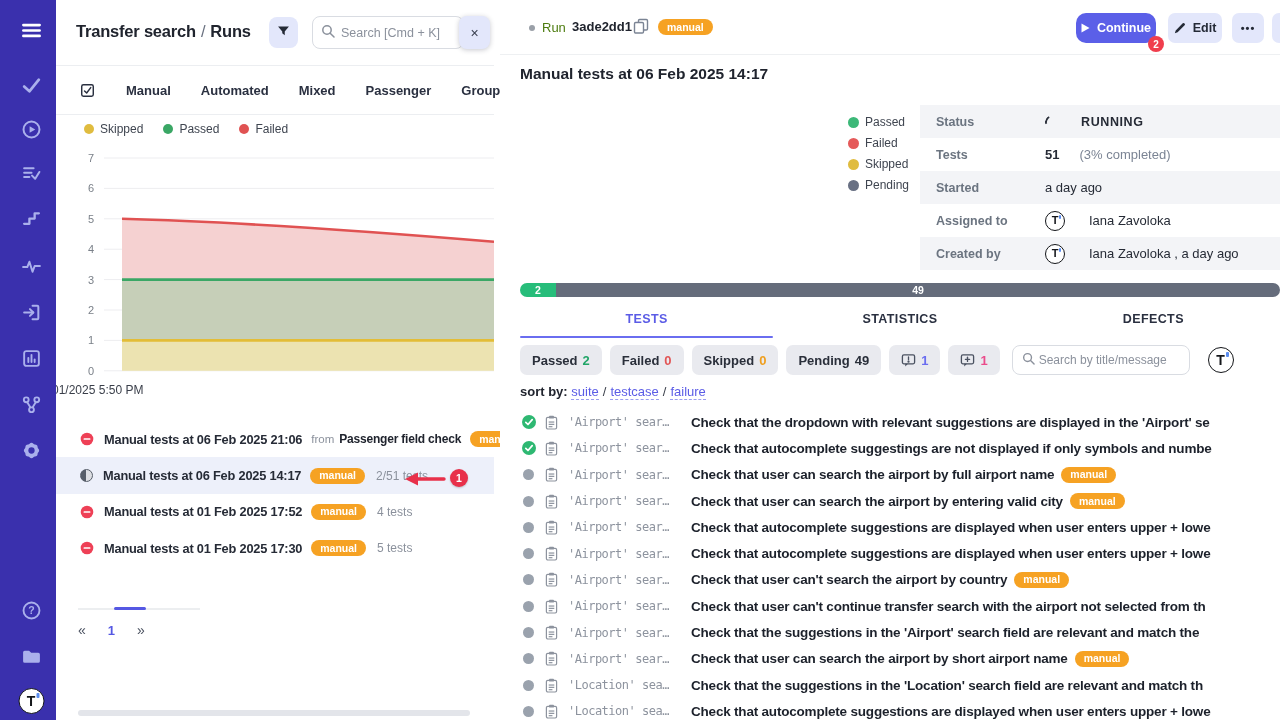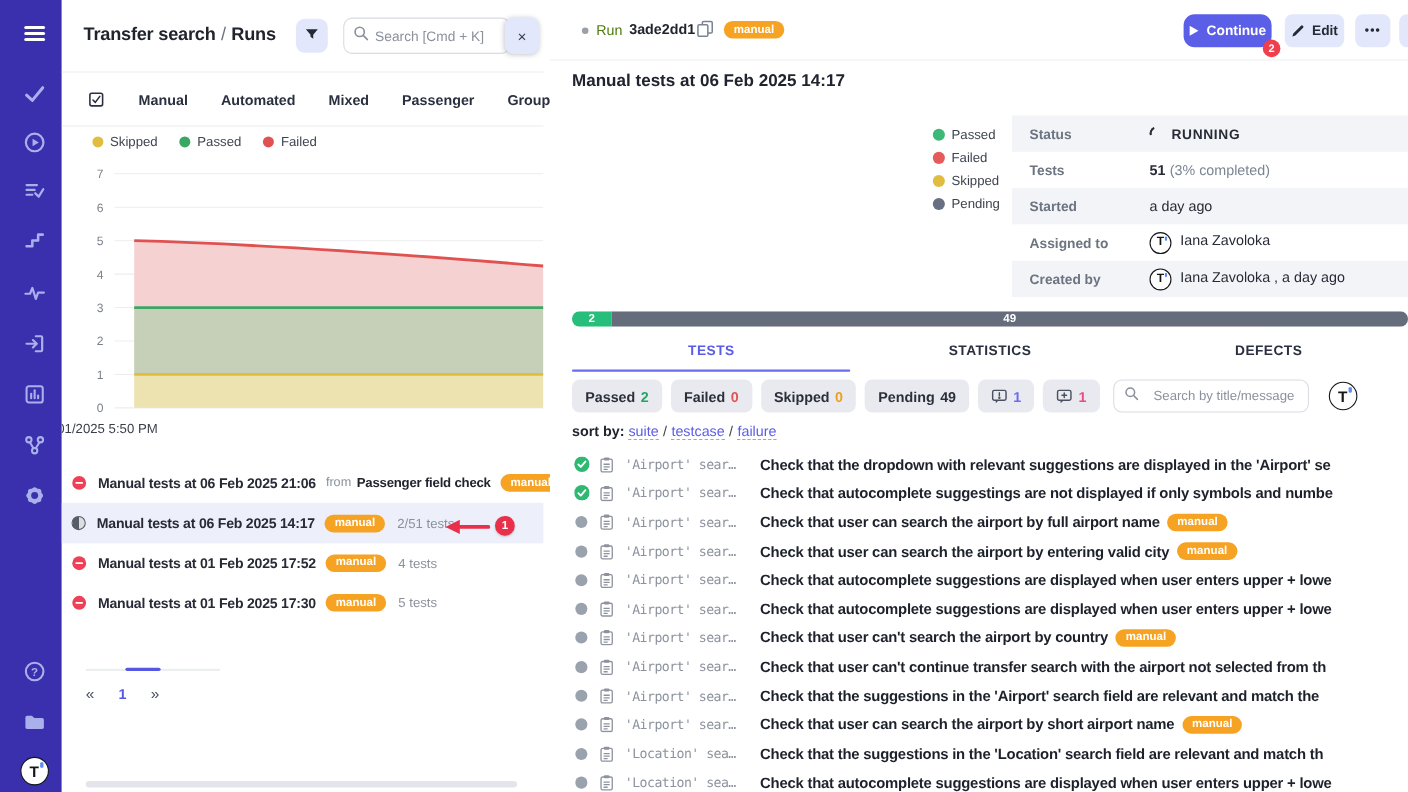--- a/index.html
+++ b/index.html
@@ -28,21 +28,21 @@
   #lp-tabs .tab { font-size:13px; font-weight:700; color:#2a3040; cursor:pointer; white-space:nowrap; }
 
   #lp-legend { position:absolute; left:28px; top:122px; display:flex; gap:20px; align-items:center; }
   .lg-item { display:flex; align-items:center; gap:6px; font-size:12px; color:#3f4550; }
   .lg-dot { width:10px; height:10px; border-radius:50%; }
 
   #lp-xlabel { position:absolute; left:-4px; top:383px; font-size:12px; color:#3a3f4a; white-space:nowrap; }
 
   
   #runlist { position:absolute; left:0; top:421px; width:438px; height:146px; }
-  .run-row { position:relative; height:36.4px; display:flex; align-items:center; padding-left:9px; white-space:nowrap; cursor:pointer; }
+  .run-row { position:relative; height:36.4px; display:flex; align-items:center; padding-left:24px; white-space:nowrap; cursor:pointer; }
   .run-row.selected { background:#edf0fa; }
   .run-title { font-size:12.8px; font-weight:700; color:#262b36; margin-left:10px; letter-spacing:-.2px;}
   .run-from { font-size:11.5px; color:#8b919c; margin-left:9px; }
   .run-fromval { font-size:12px; font-weight:700; color:#20242e; margin-left:5px; letter-spacing:-.2px;}
   .badge { display:inline-block; background:#f6a223; color:#fff; font-size:10.5px; font-weight:700; border-radius:9px; padding:2.5px 9px 3px; line-height:1; }
   .run-row .badge { margin-left:9px; }
   .run-count { font-size:12px; color:#8b919c; margin-left:11px; }
   .half-pie { width:13px; height:13px; border-radius:50%; border:1px solid #565d68; background:linear-gradient(90deg,#565d68 50%,#dcdee2 50%); flex:none;}
 
   #pageline { position:absolute; left:22px; top:608px; width:122px; height:2px; background:#eceef0; }
@@ -86,21 +86,21 @@
 
   #donut-legend { position:absolute; left:348px; top:115px; display:flex; flex-direction:column; gap:7px; }
   #donut-legend .lg-item { font-size:12px; color:#3f4550; }
   #donut-legend .lg-dot { width:11px; height:11px; }
 
   
   #info-table { position:absolute; left:420px; top:105px; width:360px; }
   .info-row { height:33px; display:flex; align-items:center; }
   .info-row:nth-child(odd) { background:#f3f4f7; }
   .info-label { width:125px; padding-left:16px; font-size:12.5px; font-weight:700; color:#6b7480; }
-  .info-value { font-size:13px; color:#262b36; display:flex; align-items:flex-start; gap:8px; }
+  .info-value { font-size:13px; color:#262b36; display:flex; align-items:center; gap:24px; }
   .status-running { font-weight:700; letter-spacing:.6px; font-size:12.5px; color:#262b36;}
   .spinner { width:12px; height:12px; border-radius:50%; border:2px solid transparent; border-left-color:#2a2f3a; display:inline-block; transform:rotate(25deg); }
   .info-bold { font-weight:700; }
   .info-sub { color:#7b8494; margin-left:4px; }
 
   
   #progress { position:absolute; left:20px; top:283px; width:760px; height:14px; border-radius:7px; overflow:hidden; display:flex; }
   #progress .seg { display:flex; align-items:center; justify-content:center; color:#fff; font-size:10.5px; font-weight:700; }
   #prog-passed { width:36px; background:#27bd7a; }
   #prog-pending { flex:1; background:#656c7b; }
@@ -110,21 +110,21 @@
   .dtab { flex:1; text-align:center; font-size:12.5px; font-weight:700; letter-spacing:.4px; color:#2a3040; padding-top:7px; cursor:pointer; position:relative;}
   .dtab.active { color:#5b5ce6; }
   .dtab.active::after { content:""; position:absolute; left:0; right:0; bottom:0; height:2px; background:#6a6df0; border-radius:1px;}
 
   
   #chips { position:absolute; left:20px; top:345px; width:760px; height:30px; display:flex; align-items:center; gap:8px; }
   .chip { height:30px; background:#e9eaef; border-radius:7px; border:none; display:flex; align-items:center; gap:5px; padding:0 12px; font-size:13px; font-weight:700; color:#2a2f3a; cursor:pointer; font-family:inherit;}
   .cnt-green { color:#21a567; } .cnt-red { color:#e25555; } .cnt-orange { color:#ef9f1f; } .cnt-dark { color:#2a2f3a; }
   .cnt-indigo { color:#6a6df0; } .cnt-pink { color:#ea4b8b; }
   #chip-search { height:30px; width:178px; margin-left:4px; border:1px solid #d9dce2; border-radius:8px; display:flex; align-items:center; padding:0 9px; background:#fff;}
-  #chip-search input { border:none; outline:none; width:140px; font-size:12px; color:#3f4550; margin-left:14px; font-family:inherit; background:transparent;}
+  #chip-search input { border:none; outline:none; width:140px; font-size:12px; color:#3f4550; margin-left:4px; font-family:inherit; background:transparent;}
   #chip-search input::placeholder { color:#8b919c; }
 
   
   .tavatar { position:relative; width:26px; height:26px; border-radius:50%; background:#fff; border:1.8px solid #14161a; display:inline-flex; align-items:center; justify-content:center; flex:none;}
   .tavatar b { font-size:14px; font-weight:800; color:#14161a; line-height:1; }
   .tavatar i { position:absolute; right:4px; top:4px; width:3px; height:5px; background:#5b8df0; border-radius:1px;}
   .tavatar.small { width:20px; height:20px; border-width:1.5px;}
   .tavatar.small b { font-size:11px; }
   .tavatar.small i { width:2px; height:4px; right:3px; top:3px;}
 

